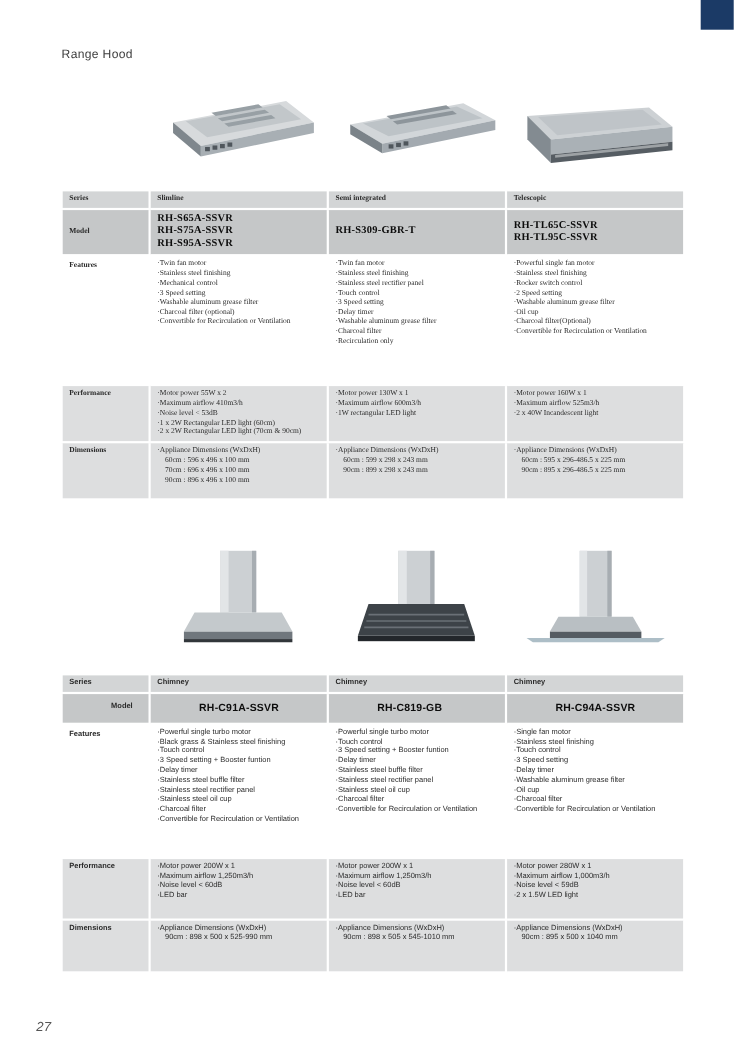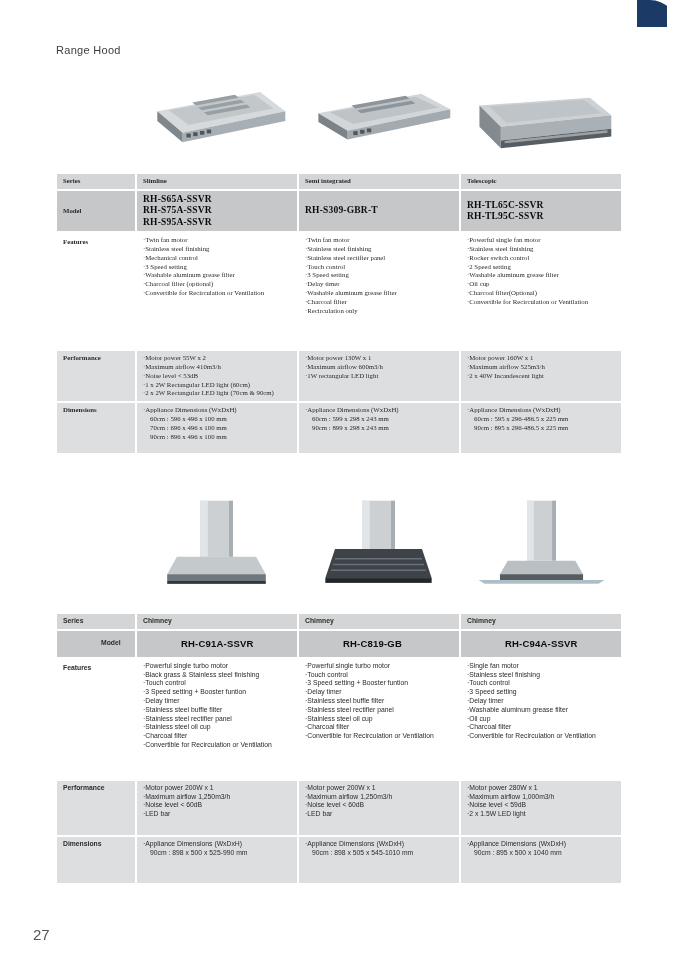--- a/index.html
+++ b/index.html
@@ -1,23 +1,23 @@
 <!DOCTYPE html>
 <html><head>
 <meta charset="utf-8">
 <style>
   * { margin:0; padding:0; box-sizing:border-box; }
   html,body { background:#ffffff; }
   body { font-family:"Liberation Sans", sans-serif; }
-  .page { position:relative; width:678px; height:959px; background:#fff; overflow:hidden;border-radius:28px; }
+  .page { position:relative; width:678px; height:959px; background:#fff; overflow:hidden; }
 
   .corner-mark { position:absolute; top:0; right:11px; width:30px; height:27px; background:#1b3a66; }
 
   .page-title { position:absolute; top:44px; left:56px; font-size:11px; color:#3d3d3d; letter-spacing:.3px; }
-  .page-number { position:absolute; left:33px; top:926px; font-size:15px; color:#555; }
+  .page-number { position:absolute; left:33px; top:926px; font-size:12px; color:#555;font-style:italic; }
 
   .img-row { position:absolute; left:55px; width:568px; display:grid; grid-template-columns:80px 1fr 1fr 1fr; }
   .img-row-1 { top:70px; height:96px; }
   .img-row-2 { top:490px; height:116px; }
   .img-cell { display:flex; justify-content:center; align-items:flex-end; }
 
   .spec { position:absolute; left:55px; width:568px; border-collapse:collapse; table-layout:fixed; }
   .spec.t1 { top:172px;font-family:Liberation Serif, serif; }
   .spec.t2 { top:612px; }
   .spec col.c0 { width:80px; }

